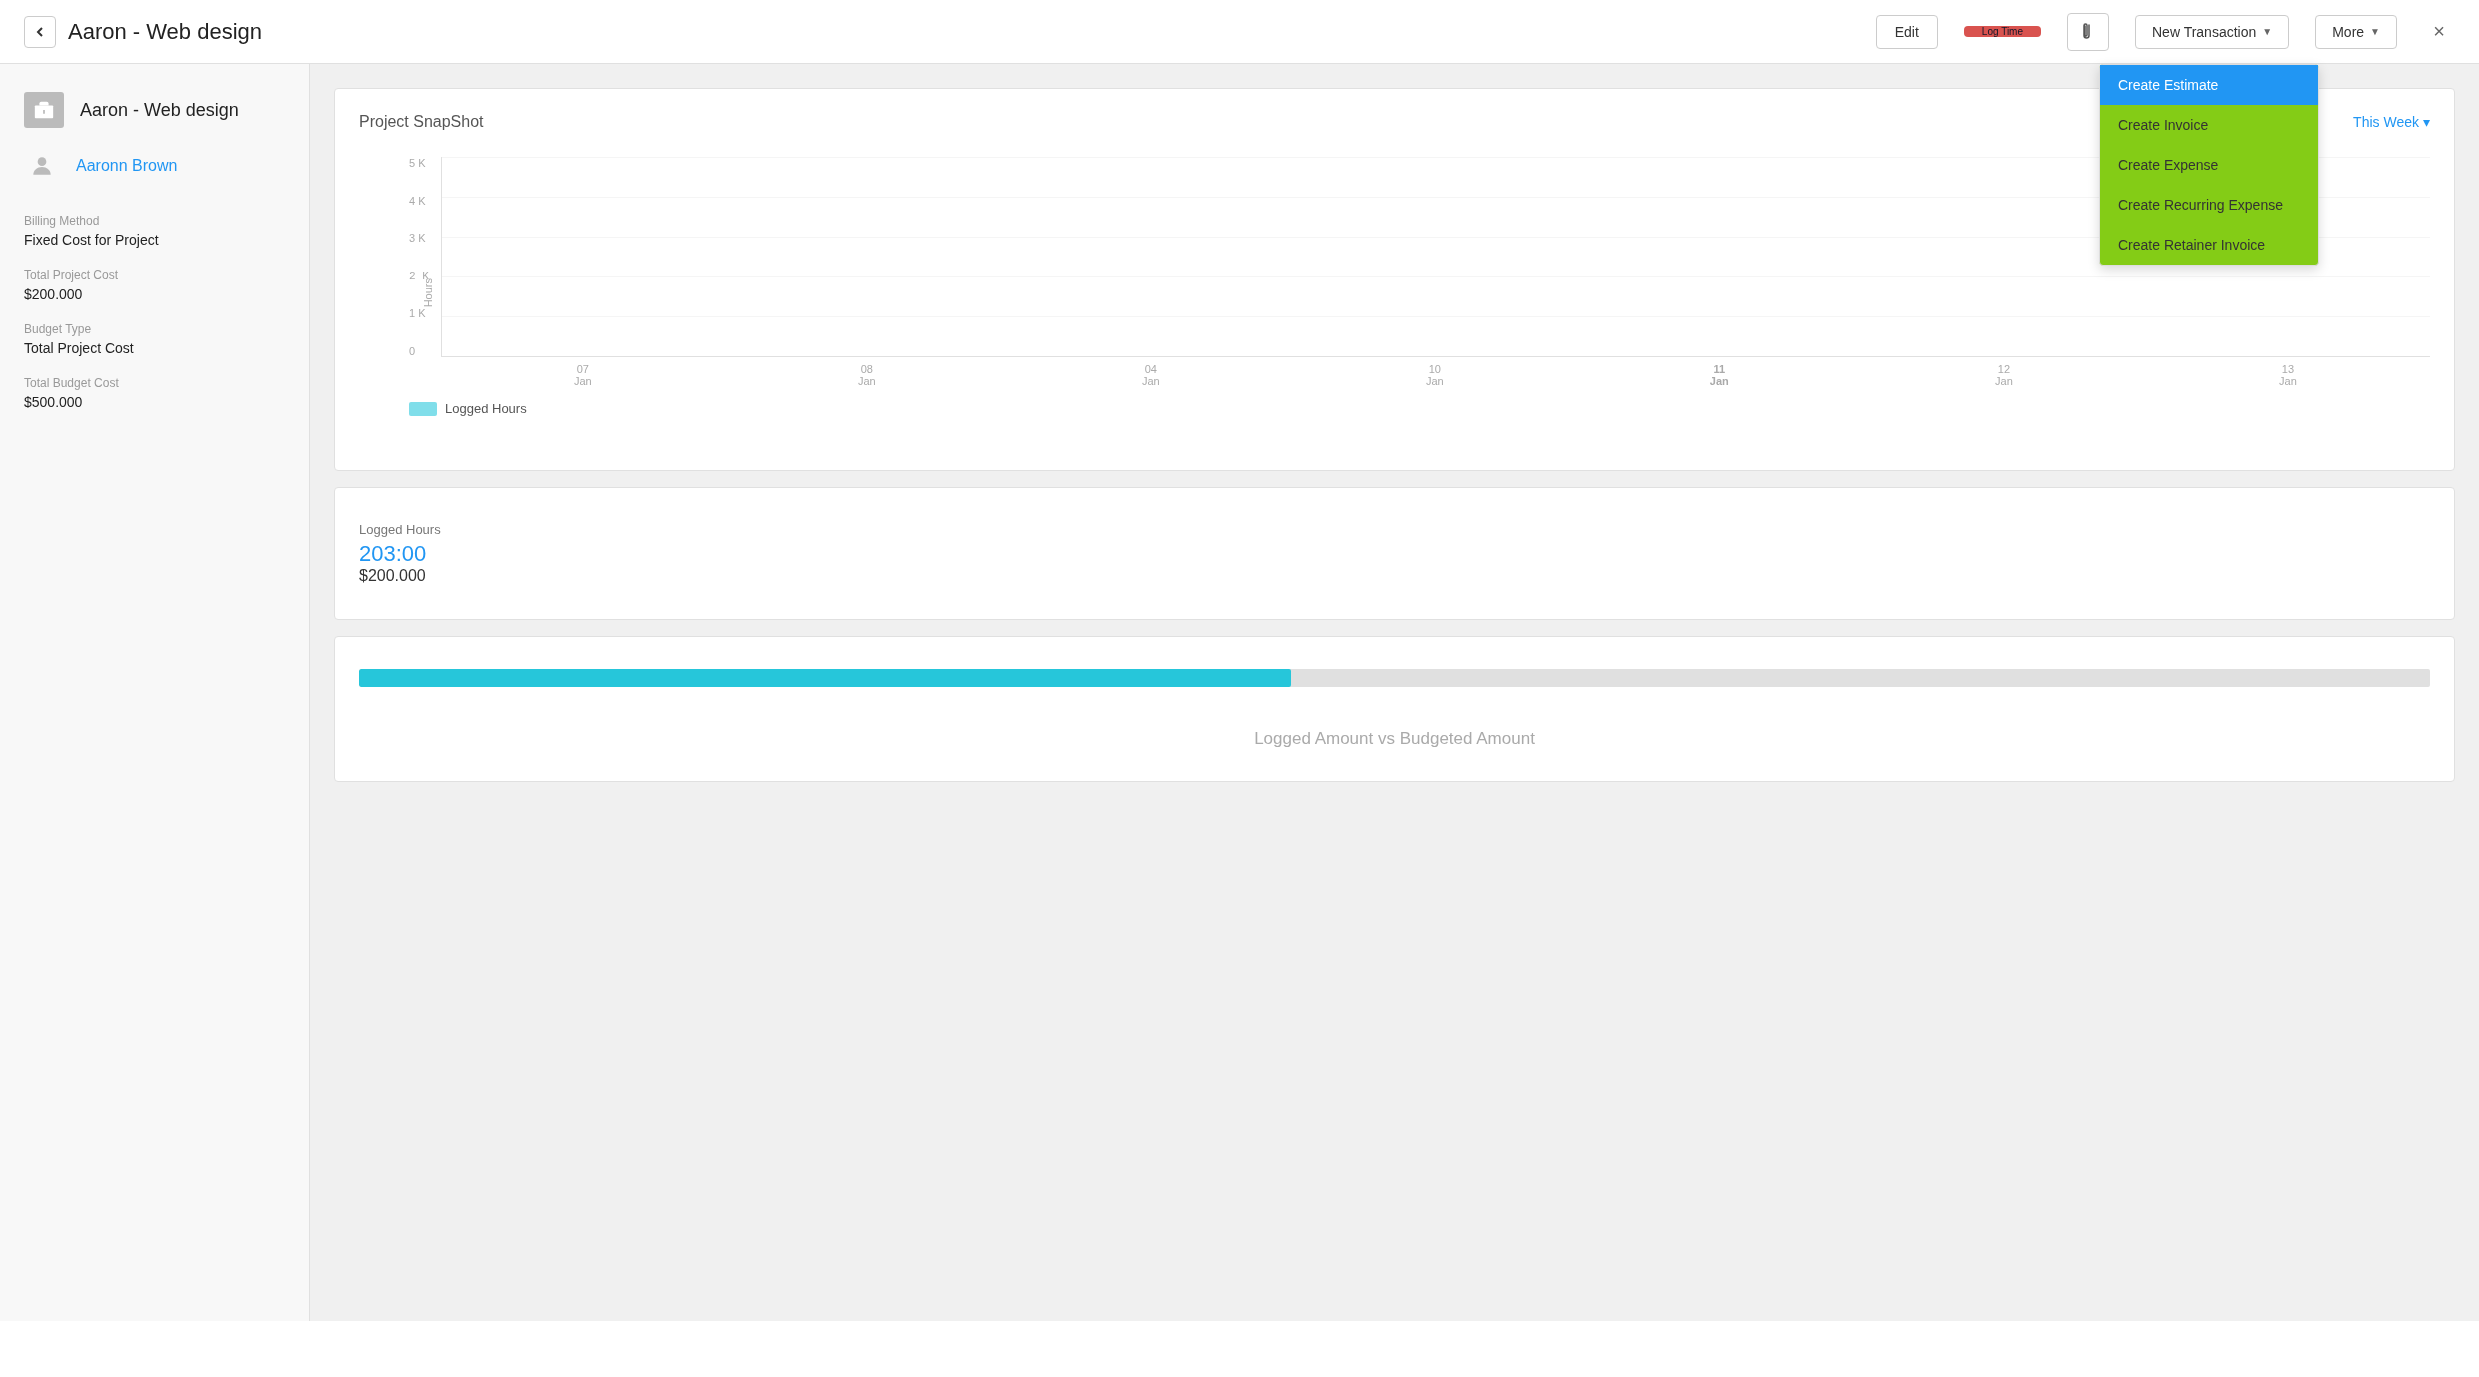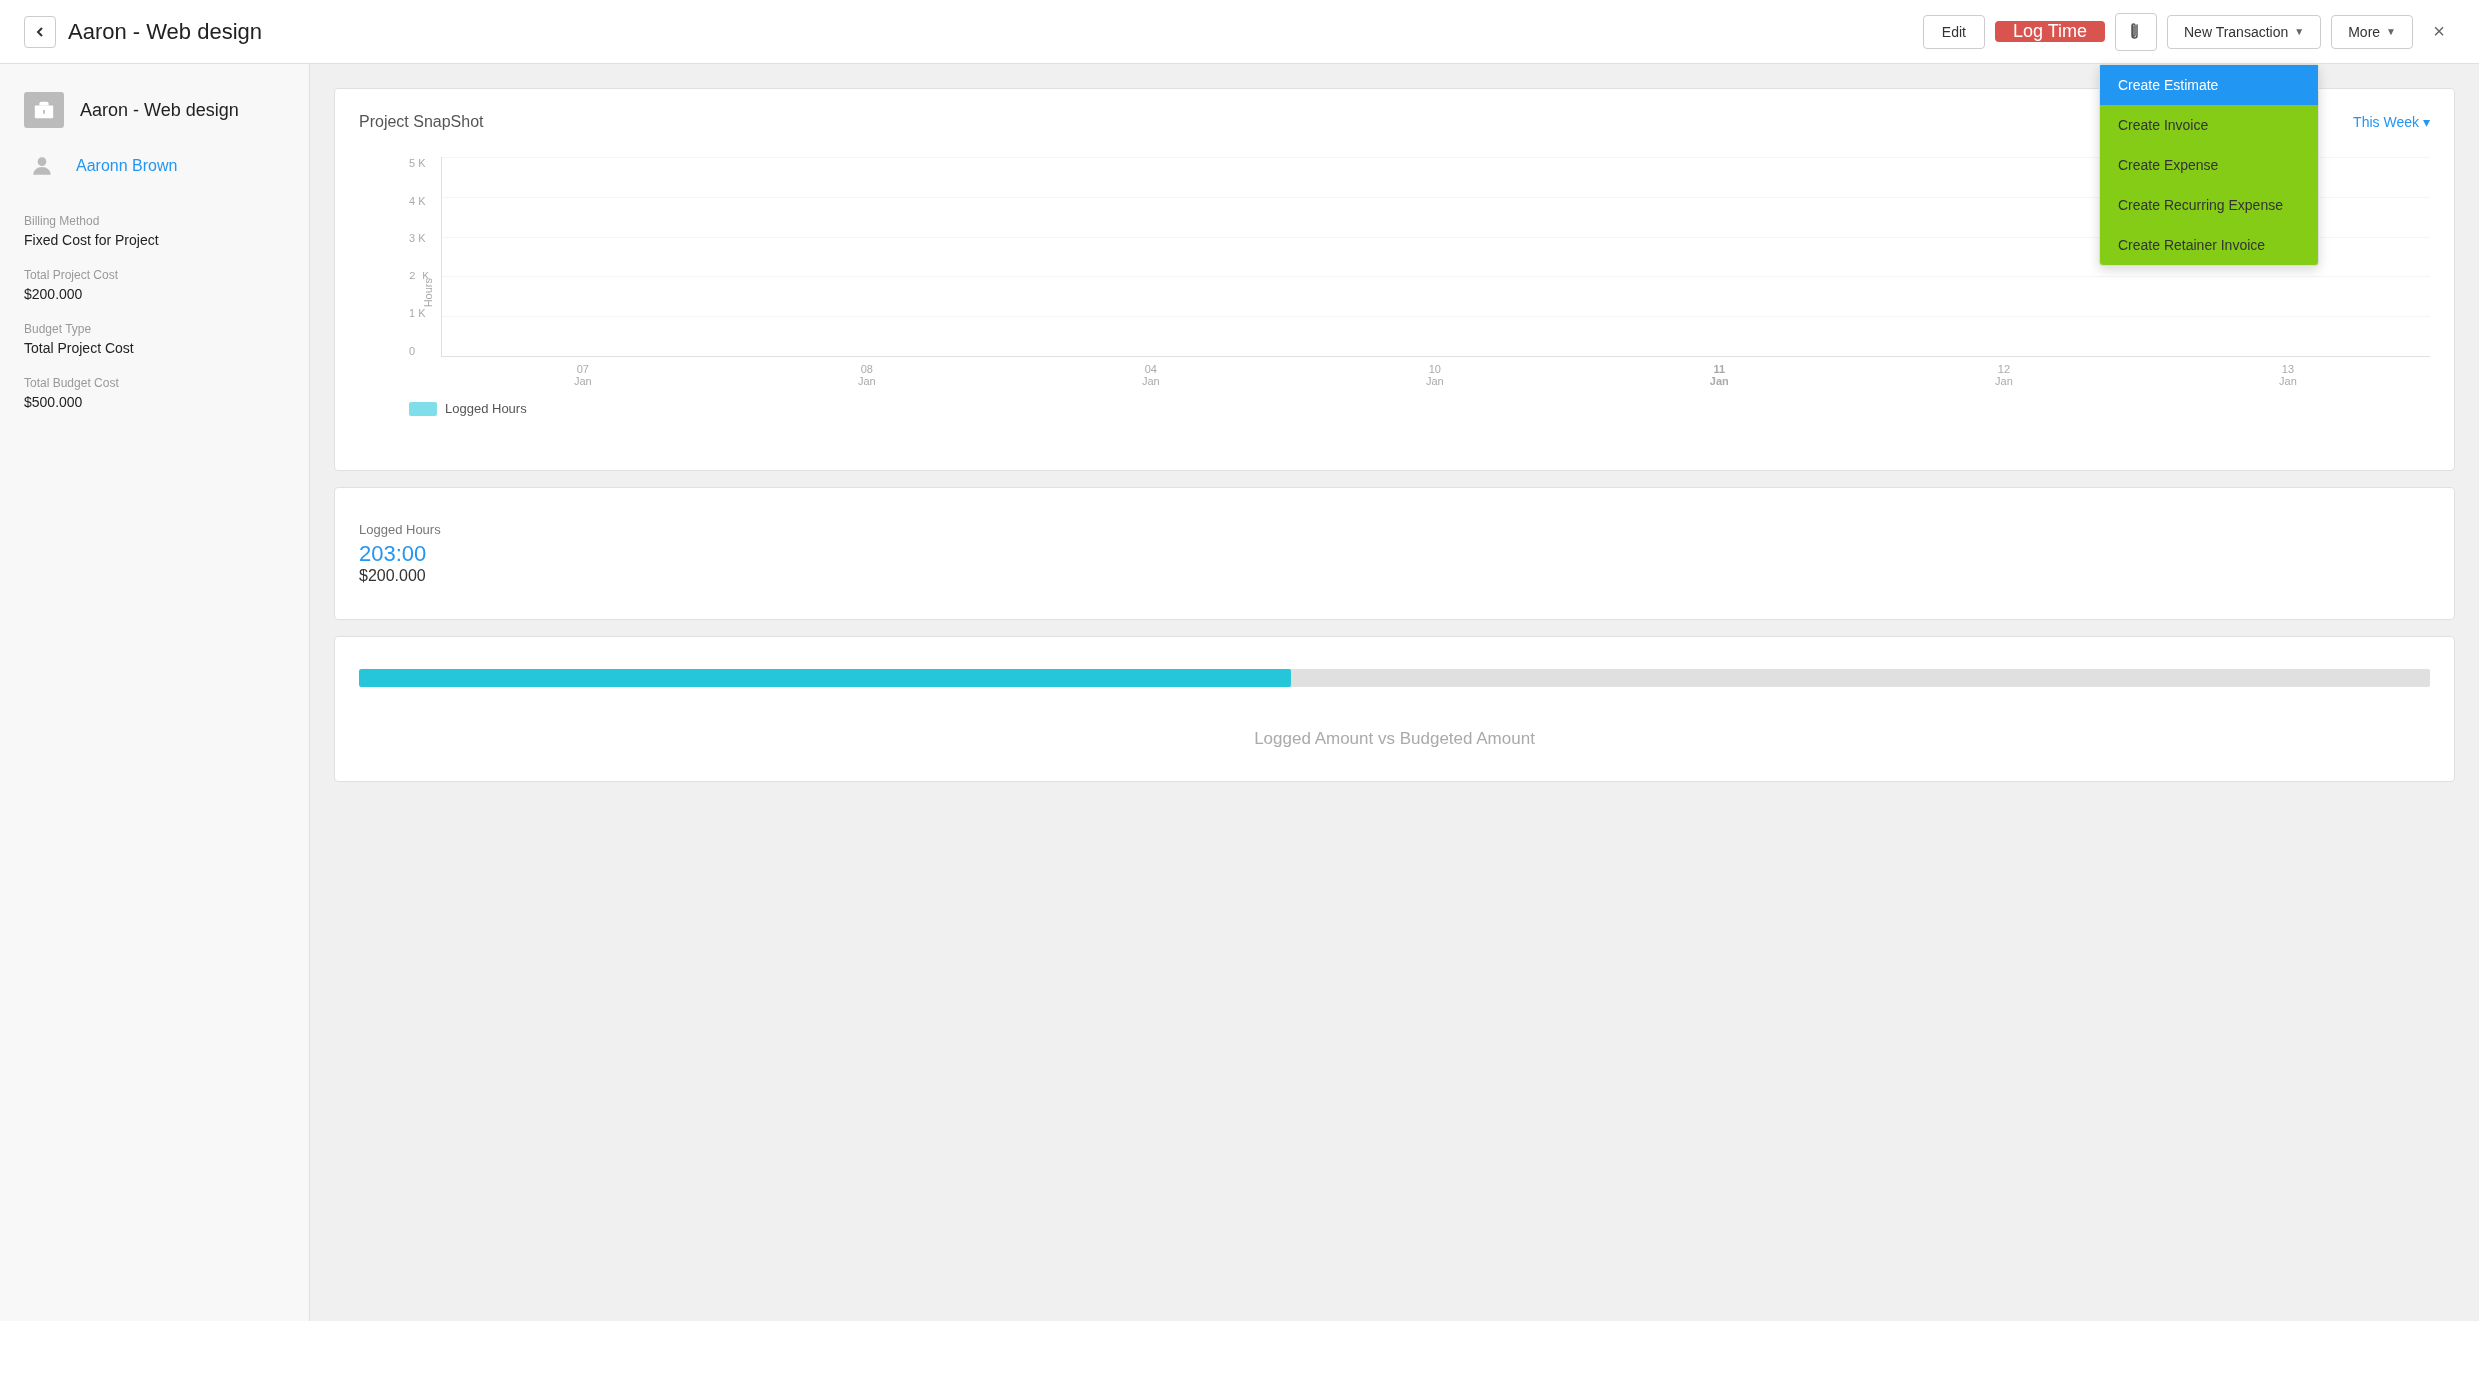--- a/index.html
+++ b/index.html
@@ -5,23 +5,23 @@
     * { box-sizing: border-box; margin: 0; padding: 0; }
     body { font-family: -apple-system, BlinkMacSystemFont, 'Segoe UI', Helvetica, Arial, sans-serif; background: #f0f0f0; font-size: 14px; color: #333; }
 
     .app-container { background: #fff; width: 100%; min-height: 100vh; }
 
     
     .header { display: flex; align-items: center; padding: 0 24px; height: 64px; background: #fff; border-bottom: 1px solid #e0e0e0; position: relative; }
     .back-btn { width: 32px; height: 32px; border: 1px solid #ccc; border-radius: 4px; background: #fff; cursor: pointer; display: flex; align-items: center; justify-content: center; margin-right: 12px; }
     .back-btn svg { width: 10px; height: 10px; }
     .header-title { font-size: 22px; font-weight: 500; color: #222; flex: 1; }
-    .header-actions { display: flex; align-items: center; gap: 10px; }
+    .header-actions { display: flex; align-items: center; gap: 26px; }
     .btn-edit { padding: 8px 18px; border: 1px solid #ccc; border-radius: 4px; background: #fff; cursor: pointer; font-size: 14px; color: #333; }
-    .btn-log-time { padding: 0 18px; border: none; border-radius: 4px; background: #d9534f; color: #ffffff; cursor: pointer; font-size: 18px; font-weight: 500; }
+    .btn-log-time { padding: 0 18px; border: none; border-radius: 4px; background: #d9534f; color: #0f172a; cursor: pointer; font-size: 10px; font-weight: 500; }
     .btn-attachment { padding: 8px 12px; border: 1px solid #ccc; border-radius: 4px; background: #fff; cursor: pointer; font-size: 14px; display: flex; align-items: center; justify-content: center; }
     .btn-new-transaction { padding: 8px 16px; border: 1px solid #ccc; border-radius: 4px; background: #fff; cursor: pointer; font-size: 14px; color: #333; display: flex; align-items: center; gap: 6px; }
     .btn-more { padding: 8px 16px; border: 1px solid #ccc; border-radius: 4px; background: #fff; cursor: pointer; font-size: 14px; color: #333; display: flex; align-items: center; gap: 6px; }
     .btn-close { width: 32px; height: 32px; background: none; border: none; cursor: pointer; display: flex; align-items: center; justify-content: center; font-size: 20px; color: #666; }
     .dropdown-arrow { font-size: 10px; color: #666; }
 
     
     .dropdown-menu { position: absolute; top: 64px; right: 160px; background: #84cc16; border: 1px solid #ddd; border-radius: 4px; box-shadow: 0 4px 12px rgba(0,0,0,0.15); z-index: 100; min-width: 220px; }
     .dropdown-item { padding: 12px 18px; cursor: pointer; font-size: 14px; color: #333; }
     .dropdown-item.active { background: #2196F3; color: #fff; }

